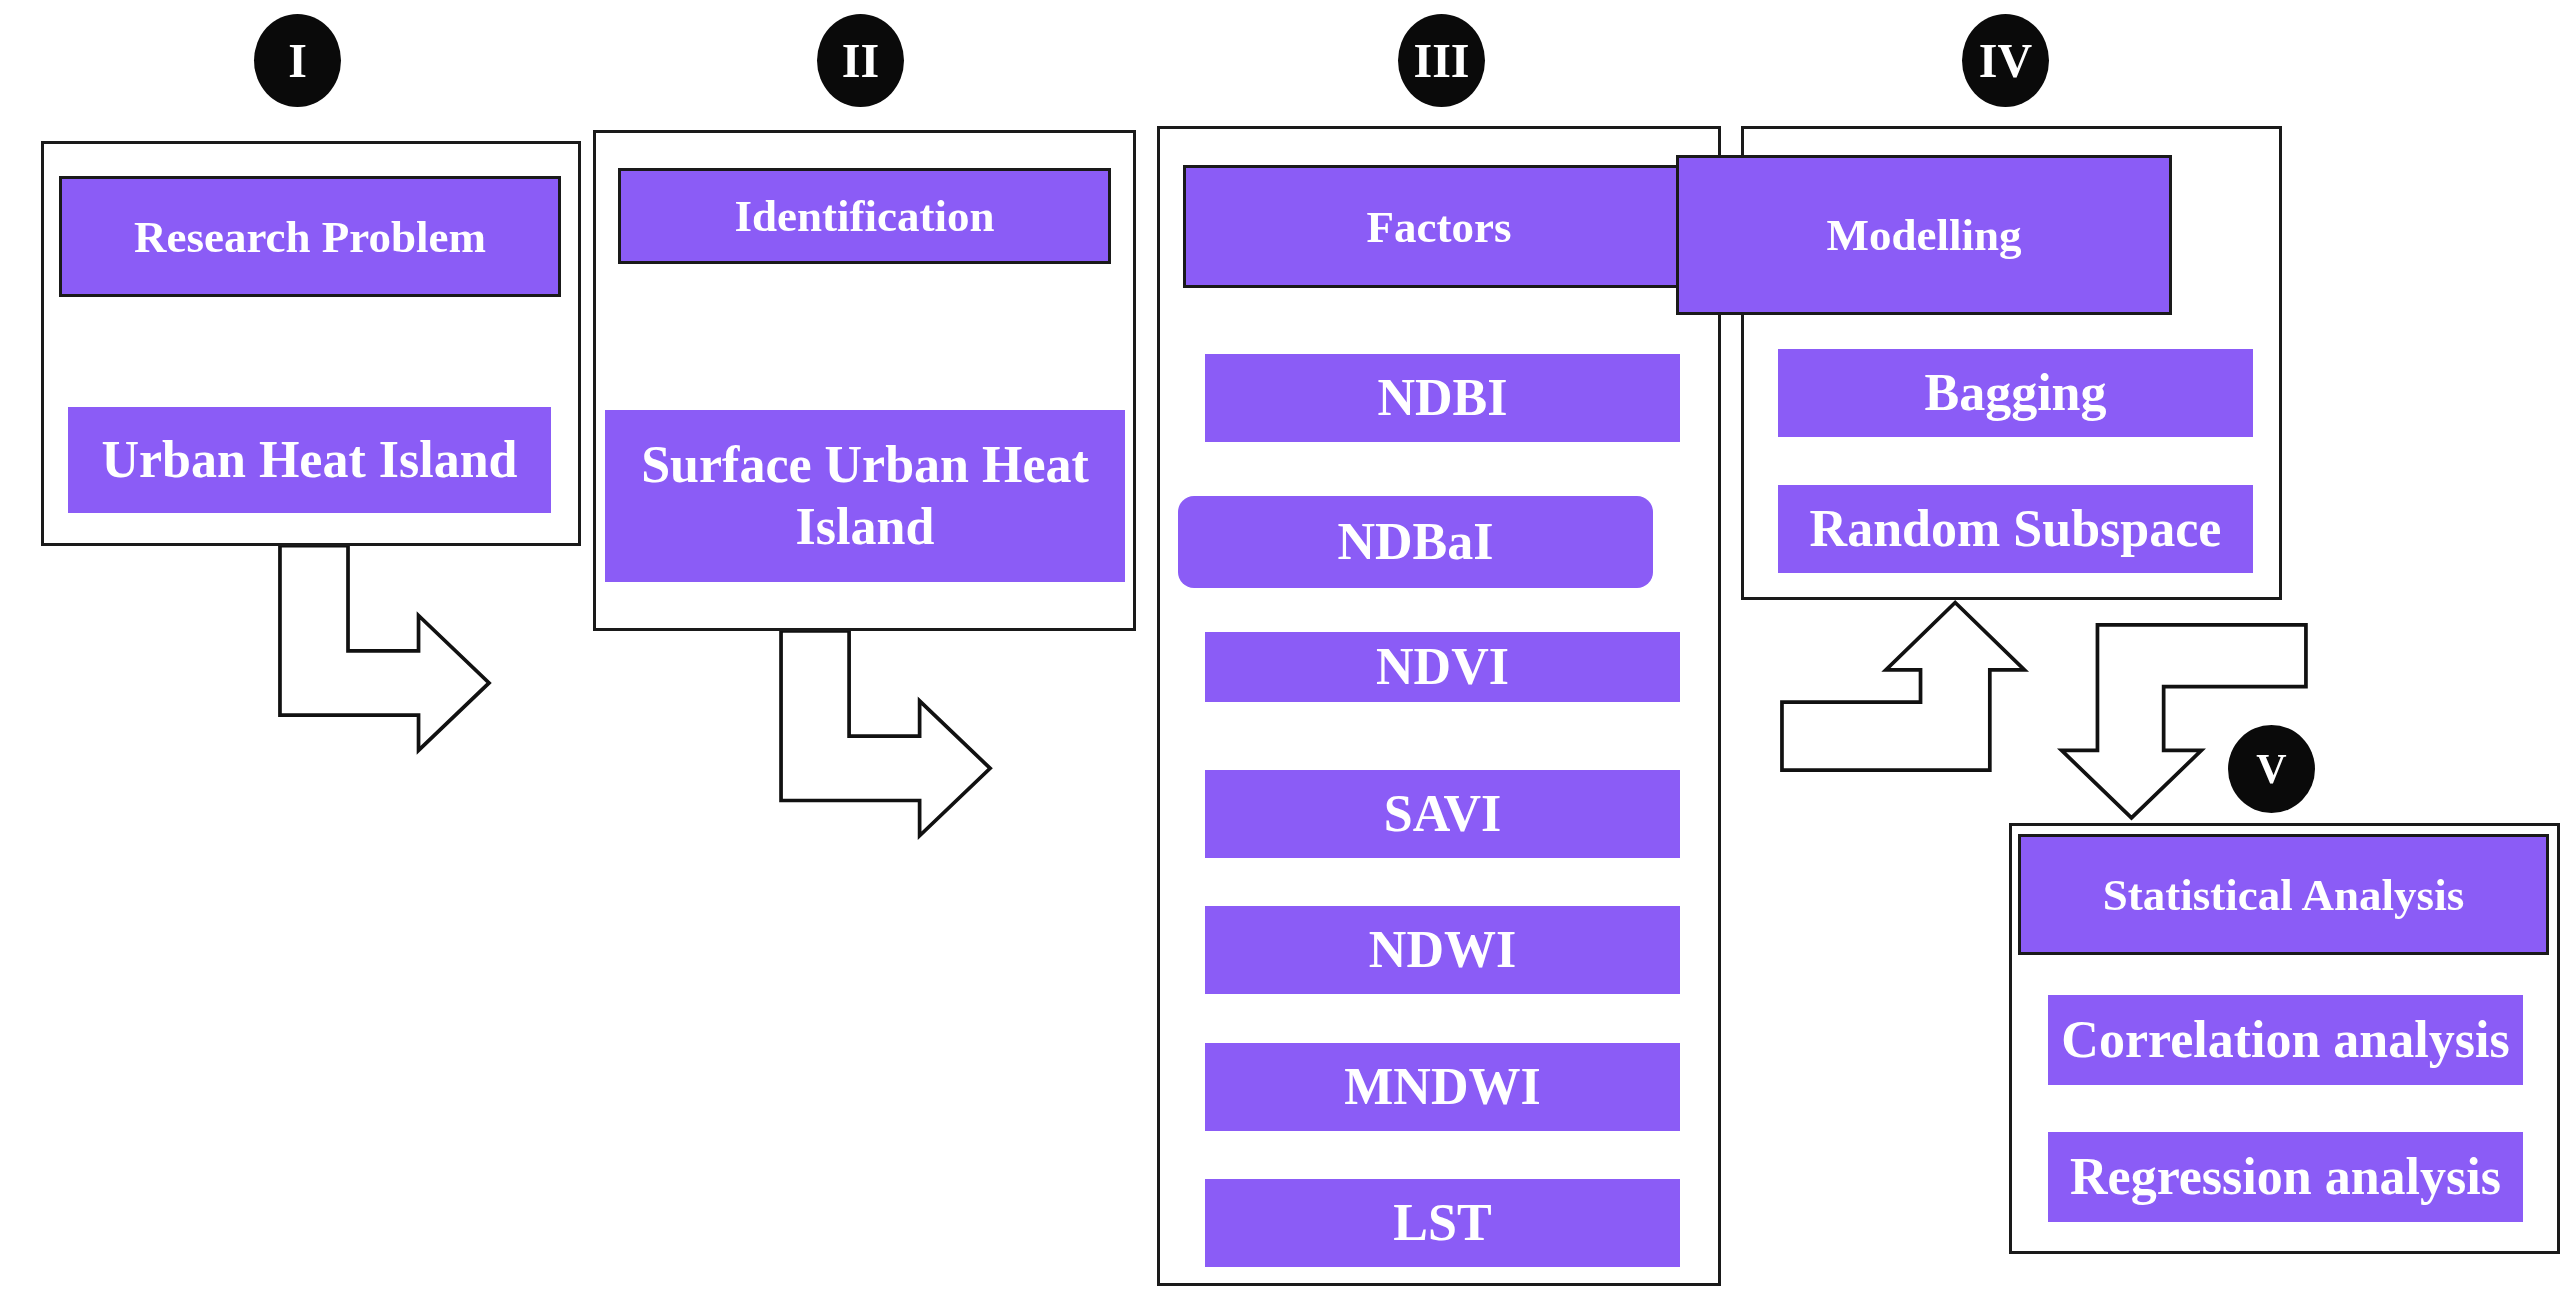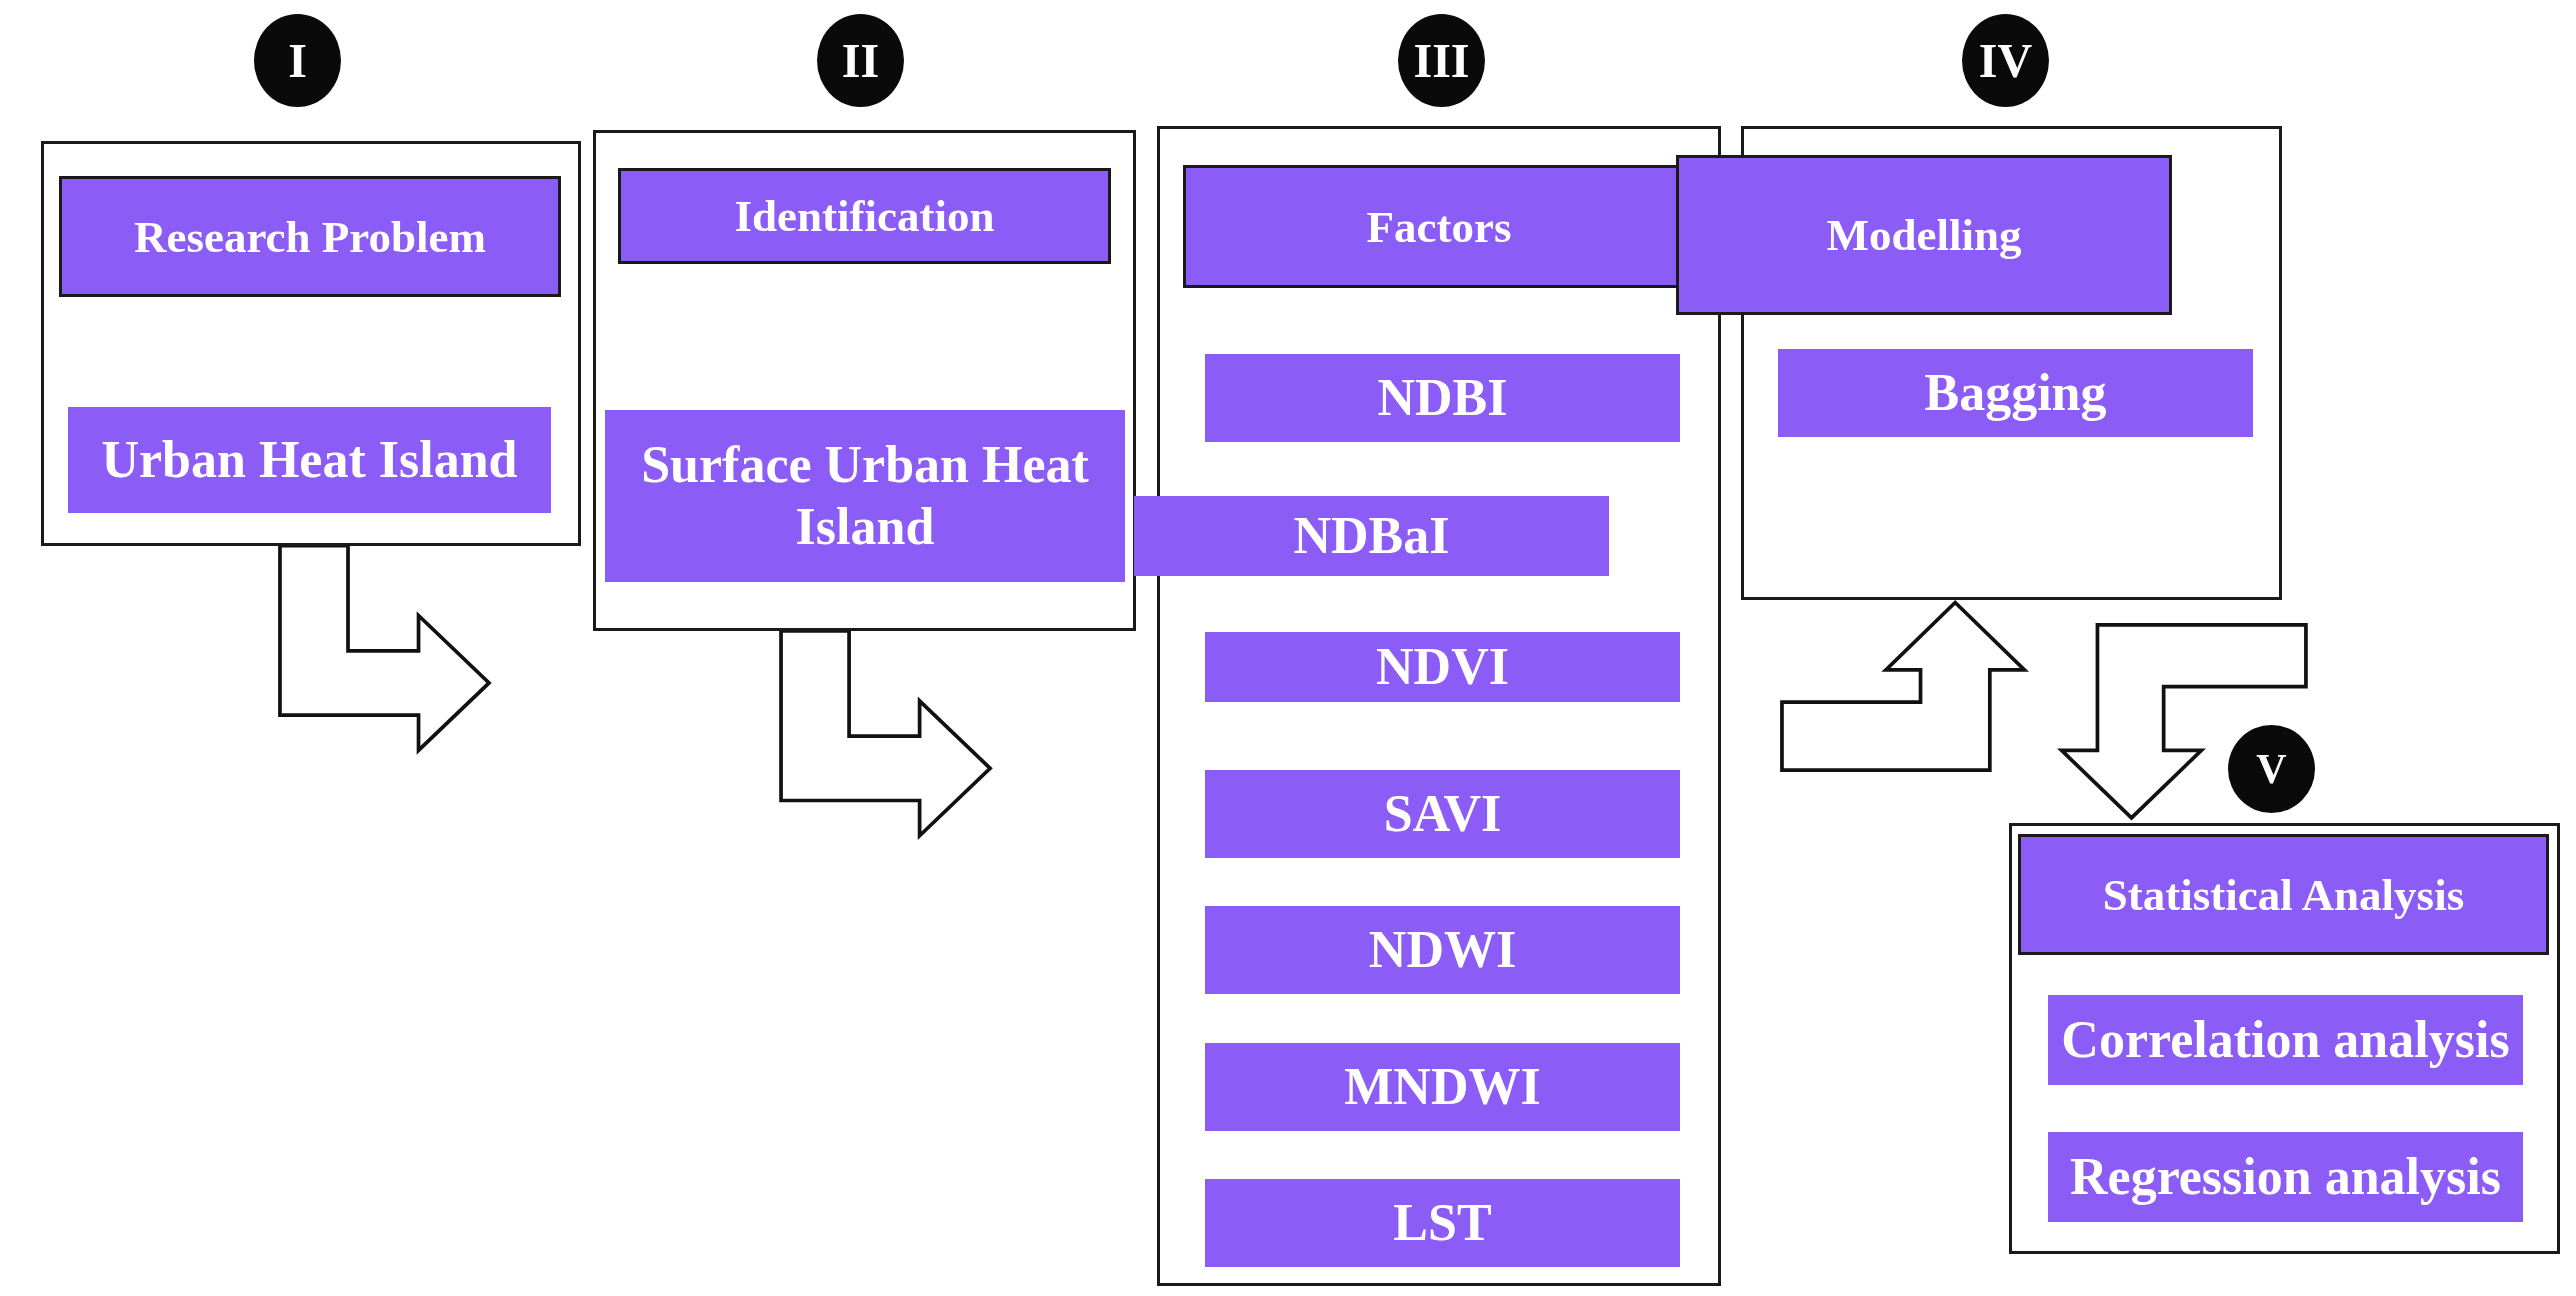--- a/index.html
+++ b/index.html
@@ -63,30 +63,31 @@
   <div class="bar header bordered" style="left:59px;top:176px;width:502px;height:121px;">Research Problem</div>
   <div class="bar item" style="left:68px;top:407px;width:483px;height:106px;">Urban Heat Island</div>
 
   <div class="stage-box" style="left:593px;top:130px;width:543px;height:501px;"></div>
   <div class="bar header bordered" style="left:618px;top:168px;width:493px;height:96px;">Identification</div>
   <div class="bar item" style="left:605px;top:410px;width:520px;height:172px;padding:0 18.6px;">Surface Urban Heat Island</div>
 
   <div class="stage-box" style="left:1157px;top:126px;width:564px;height:1160px;"></div>
   <div class="bar header bordered" style="left:1183px;top:165px;width:512px;height:123px;">Factors</div>
   <div class="bar item" style="left:1205px;top:354px;width:475px;height:88px;">NDBI</div>
-  <div class="bar item" style="left:1134px;top:496px;width:475px;height:80px;">NDBaI</div>
+  <div class="bar item" style="left:1178px;top:496px;width:475px;height:92px;border-radius:16px;">NDBaI</div>
   <div class="bar item" style="left:1205px;top:632px;width:475px;height:70px;">NDVI</div>
   <div class="bar item" style="left:1205px;top:770px;width:475px;height:88px;">SAVI</div>
   <div class="bar item" style="left:1205px;top:906px;width:475px;height:88px;">NDWI</div>
   <div class="bar item" style="left:1205px;top:1043px;width:475px;height:88px;">MNDWI</div>
   <div class="bar item" style="left:1205px;top:1179px;width:475px;height:88px;">LST</div>
 
   <div class="stage-box" style="left:1741px;top:126px;width:541px;height:474px;"></div>
   <div class="bar header bordered" style="left:1676px;top:155px;width:496px;height:160px;">Modelling</div>
   <div class="bar item" style="left:1778px;top:349px;width:475px;height:88px;">Bagging</div>
+  <div class="bar item" style="left:1778px;top:485px;width:475px;height:88px;">Random Subspace</div>
 
   <div class="stage-box" style="left:2009px;top:823px;width:551px;height:431px;"></div>
   <div class="bar header bordered" style="left:2018px;top:834px;width:531px;height:121px;">Statistical Analysis</div>
   <div class="bar item" style="left:2048px;top:995px;width:475px;height:90px;">Correlation analysis</div>
   <div class="bar item" style="left:2048px;top:1132px;width:475px;height:90px;">Regression analysis</div>
 
 </div>
 
 
 </body></html>

